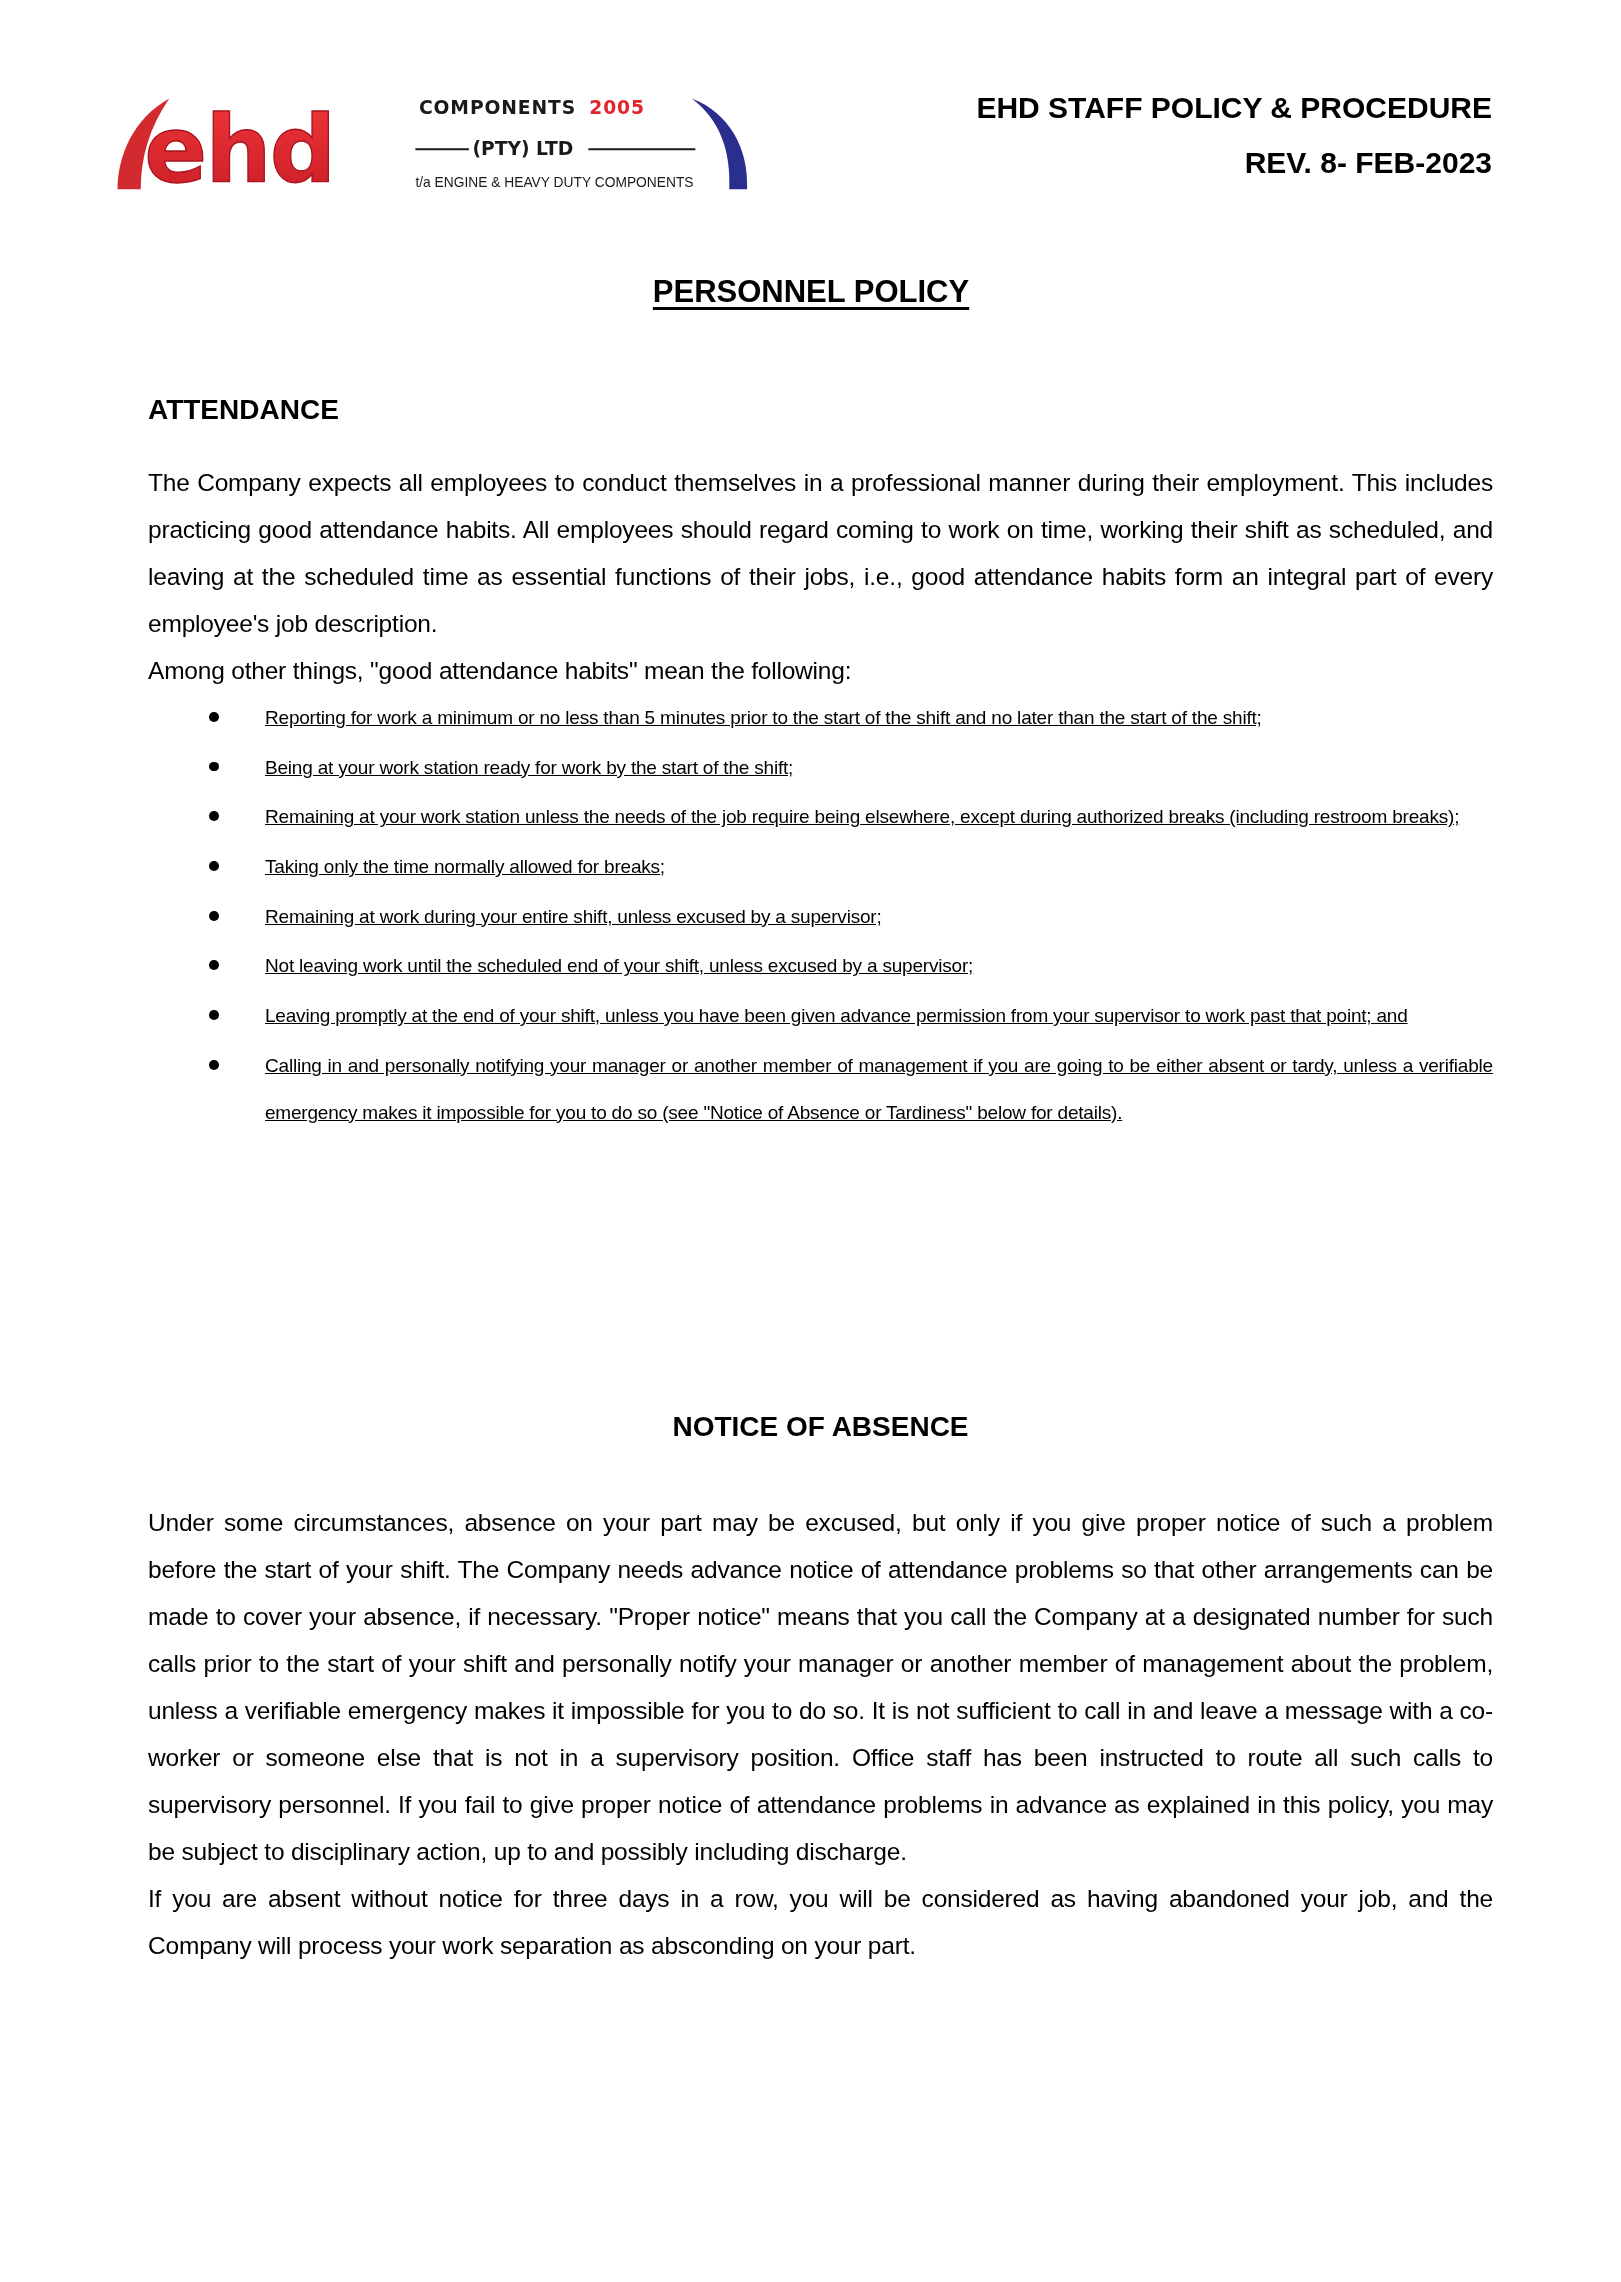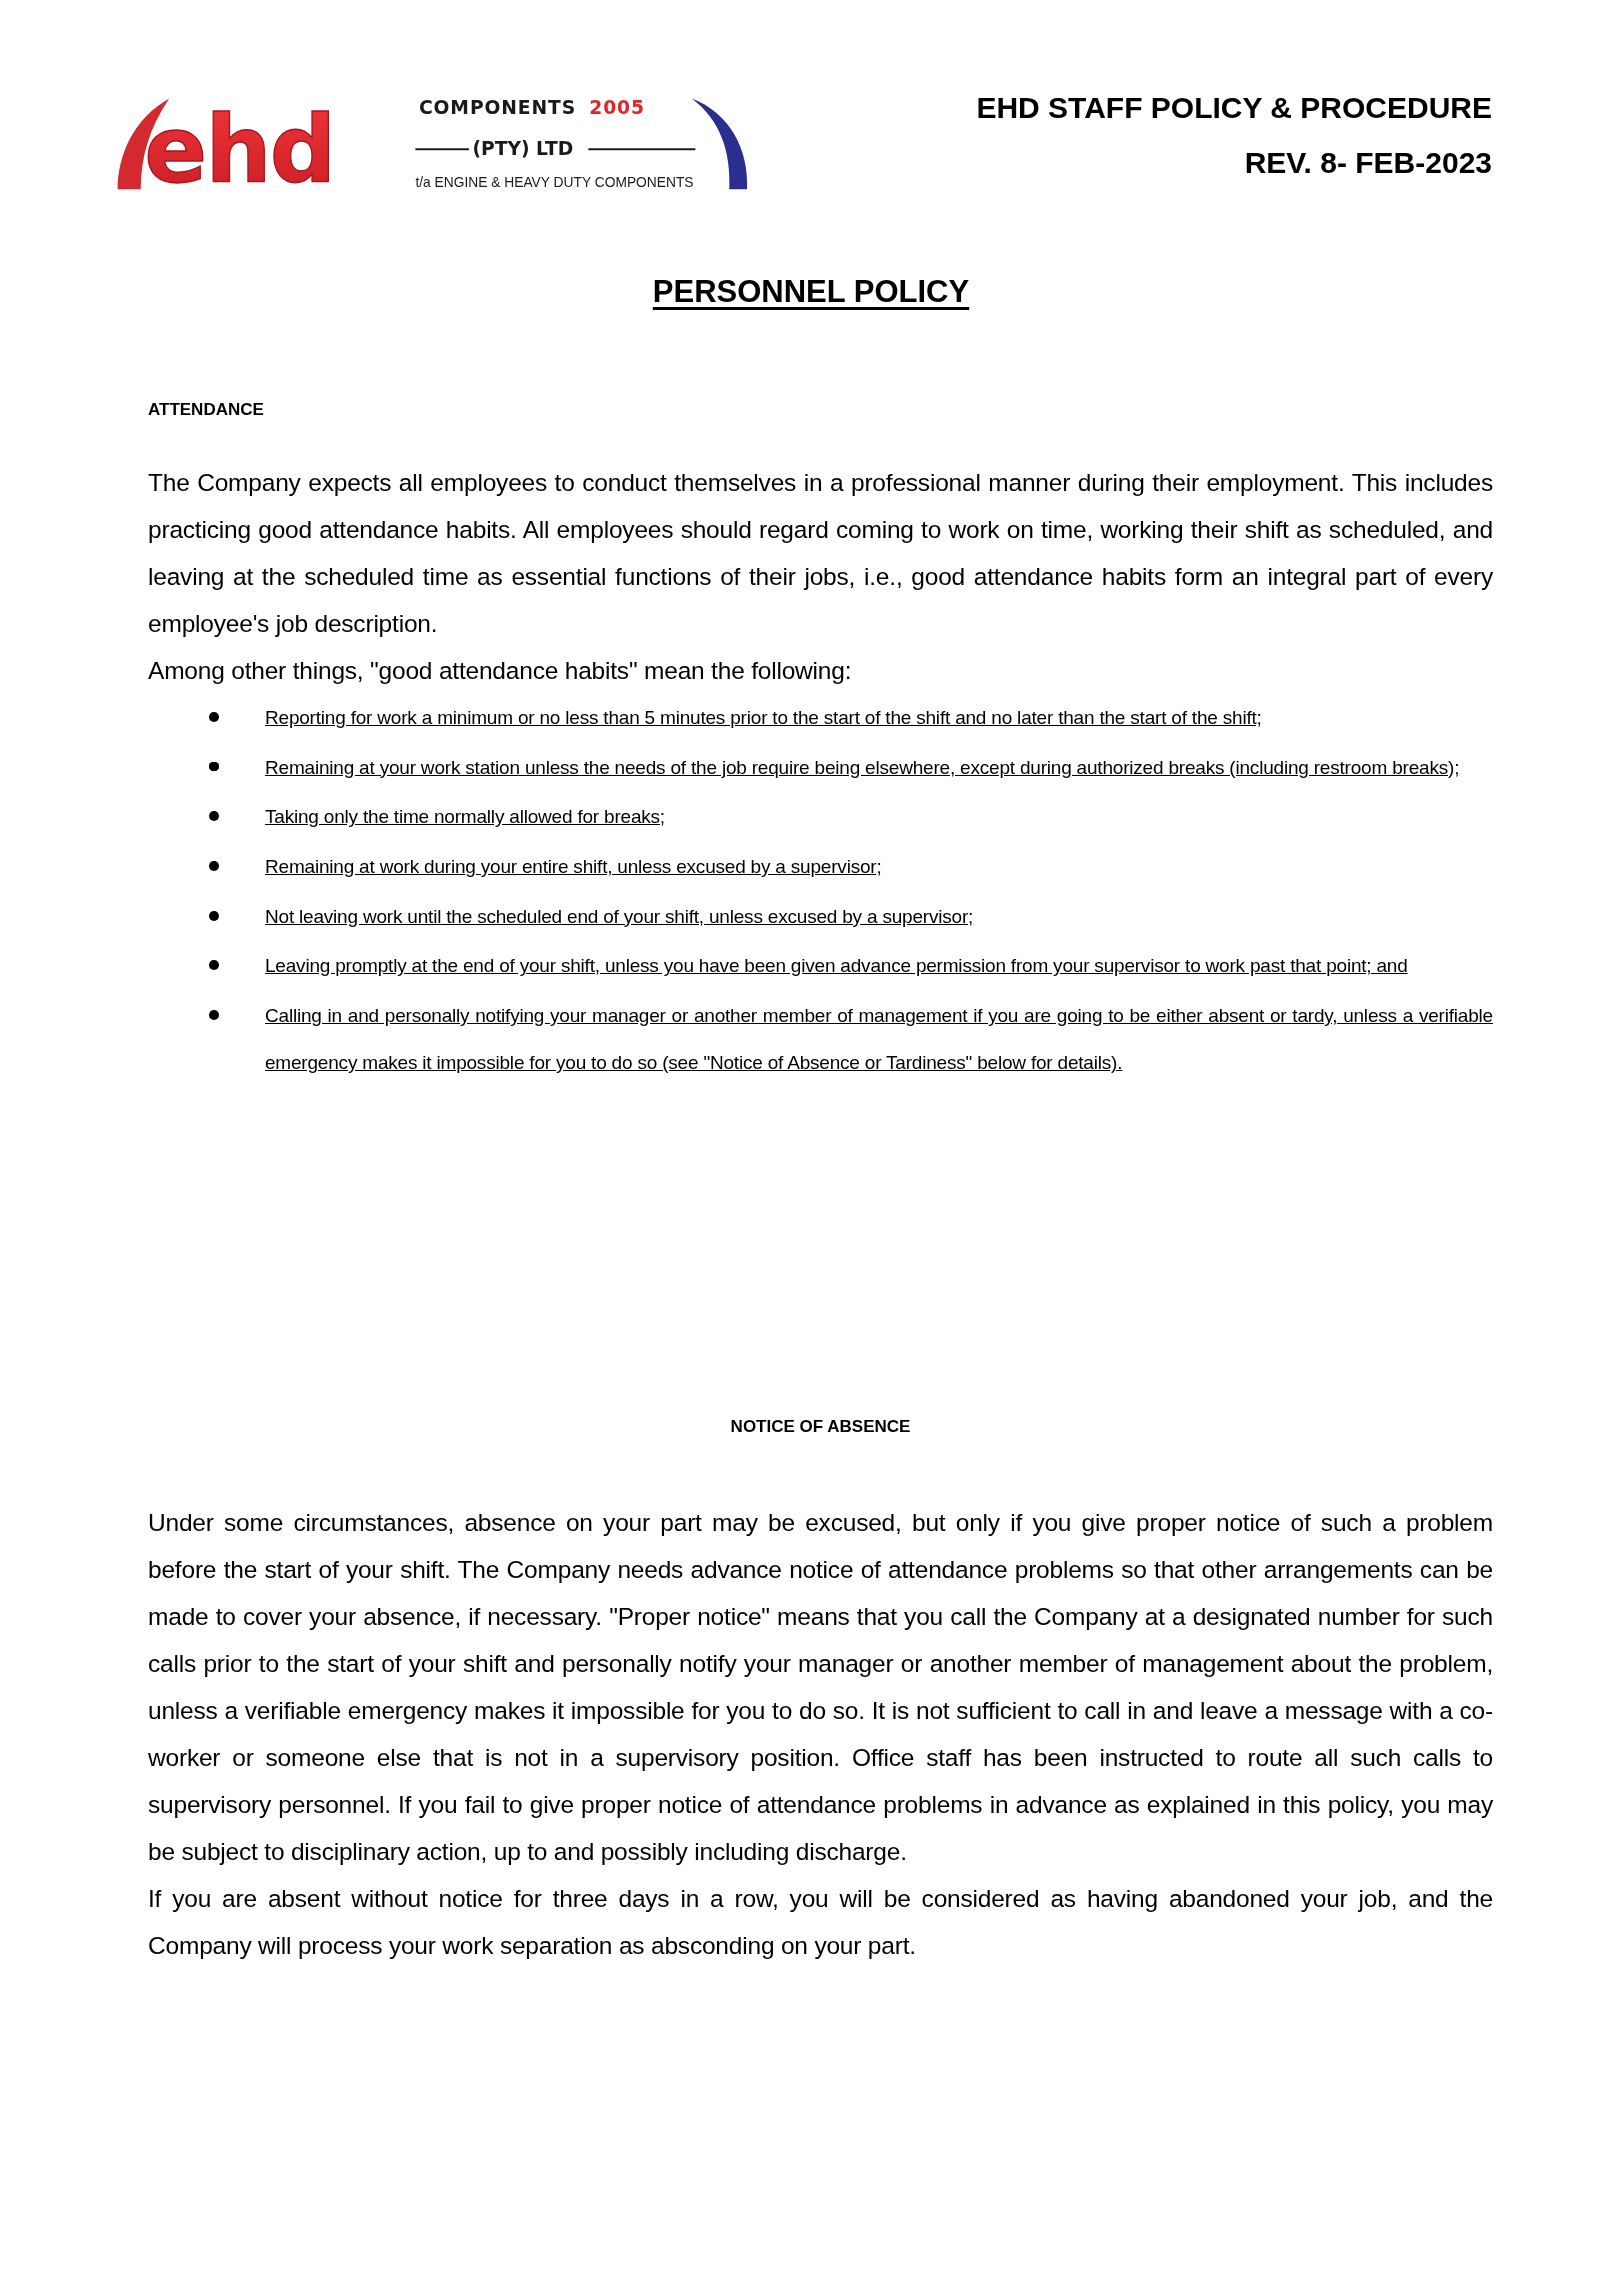--- a/index.html
+++ b/index.html
@@ -24,21 +24,21 @@
     .header-right .line2 { display: block; }
 
     
     .doc-title {
       position: absolute; left: 0; width: 1622px; top: 274px; text-align: center;
       font-size: 31px; font-weight: bold;
     }
     .doc-title span { text-decoration: underline; text-decoration-thickness: 2.7px; text-underline-offset: 4.5px; }
 
     .content { position: absolute; left: 148px; width: 1345px; }
-    .section-heading { font-size: 17px; font-weight: bold; line-height: 28.5px; margin: 0; }
+    .section-heading { font-size: 28px; font-weight: bold; line-height: 28.5px; margin: 0; }
     .para {
       font-size: 24.5px; line-height: 47px; text-align: justify; margin: 0;
       letter-spacing: -0.2px;
     }
     .para.left { text-align: left; }
     ul.bullets { list-style: none; margin: 0; padding: 0; }
     ul.bullets li {
       position: relative; padding-left: 117px; font-size: 19px; line-height: 47px;
       text-align: justify; letter-spacing: -0.2px; margin-bottom: 2.7px; text-decoration: underline;
     }
@@ -87,21 +87,21 @@
 
   <div class="content" style="top:396px;">
     <h2 class="section-heading">ATTENDANCE</h2>
   </div>
 
   <div class="content" style="top:459px;">
     <p class="para">The Company expects all employees to conduct themselves in a professional manner during their employment. This includes practicing good attendance habits. All employees should regard coming to work on time, working their shift as scheduled, and leaving at the scheduled time as essential functions of their jobs, i.e., good attendance habits form an integral part of every employee's job description.</p>
     <p class="para left">Among other things, "good attendance habits" mean the following:</p>
     <ul class="bullets">
       <li><span class="bullet"></span><span>Reporting for work a minimum or no less than 5 minutes prior to the start of the shift and no later than the start of the shift;</span></li>
-      <li><span class="bullet"></span></li>
+      <li><span class="bullet"></span><span>Being at your work station ready for work by the start of the shift;</span></li>
       <li><span class="bullet"></span><span>Remaining at your work station unless the needs of the job require being elsewhere, except during authorized breaks (including restroom breaks);</span></li>
       <li><span class="bullet"></span><span>Taking only the time normally allowed for breaks;</span></li>
       <li><span class="bullet"></span><span>Remaining at work during your entire shift, unless excused by a supervisor;</span></li>
       <li><span class="bullet"></span><span>Not leaving work until the scheduled end of your shift, unless excused by a supervisor;</span></li>
       <li><span class="bullet"></span><span>Leaving promptly at the end of your shift, unless you have been given advance permission from your supervisor to work past that point; and</span></li>
       <li><span class="bullet"></span><span>Calling in and personally notifying your manager or another member of management if you are going to be either absent or tardy, unless a verifiable emergency makes it impossible for you to do so (see "Notice of Absence or Tardiness" below for details).</span></li>
     </ul>
   </div>
 
   <div class="content" style="top:1413px;text-align:center;">

